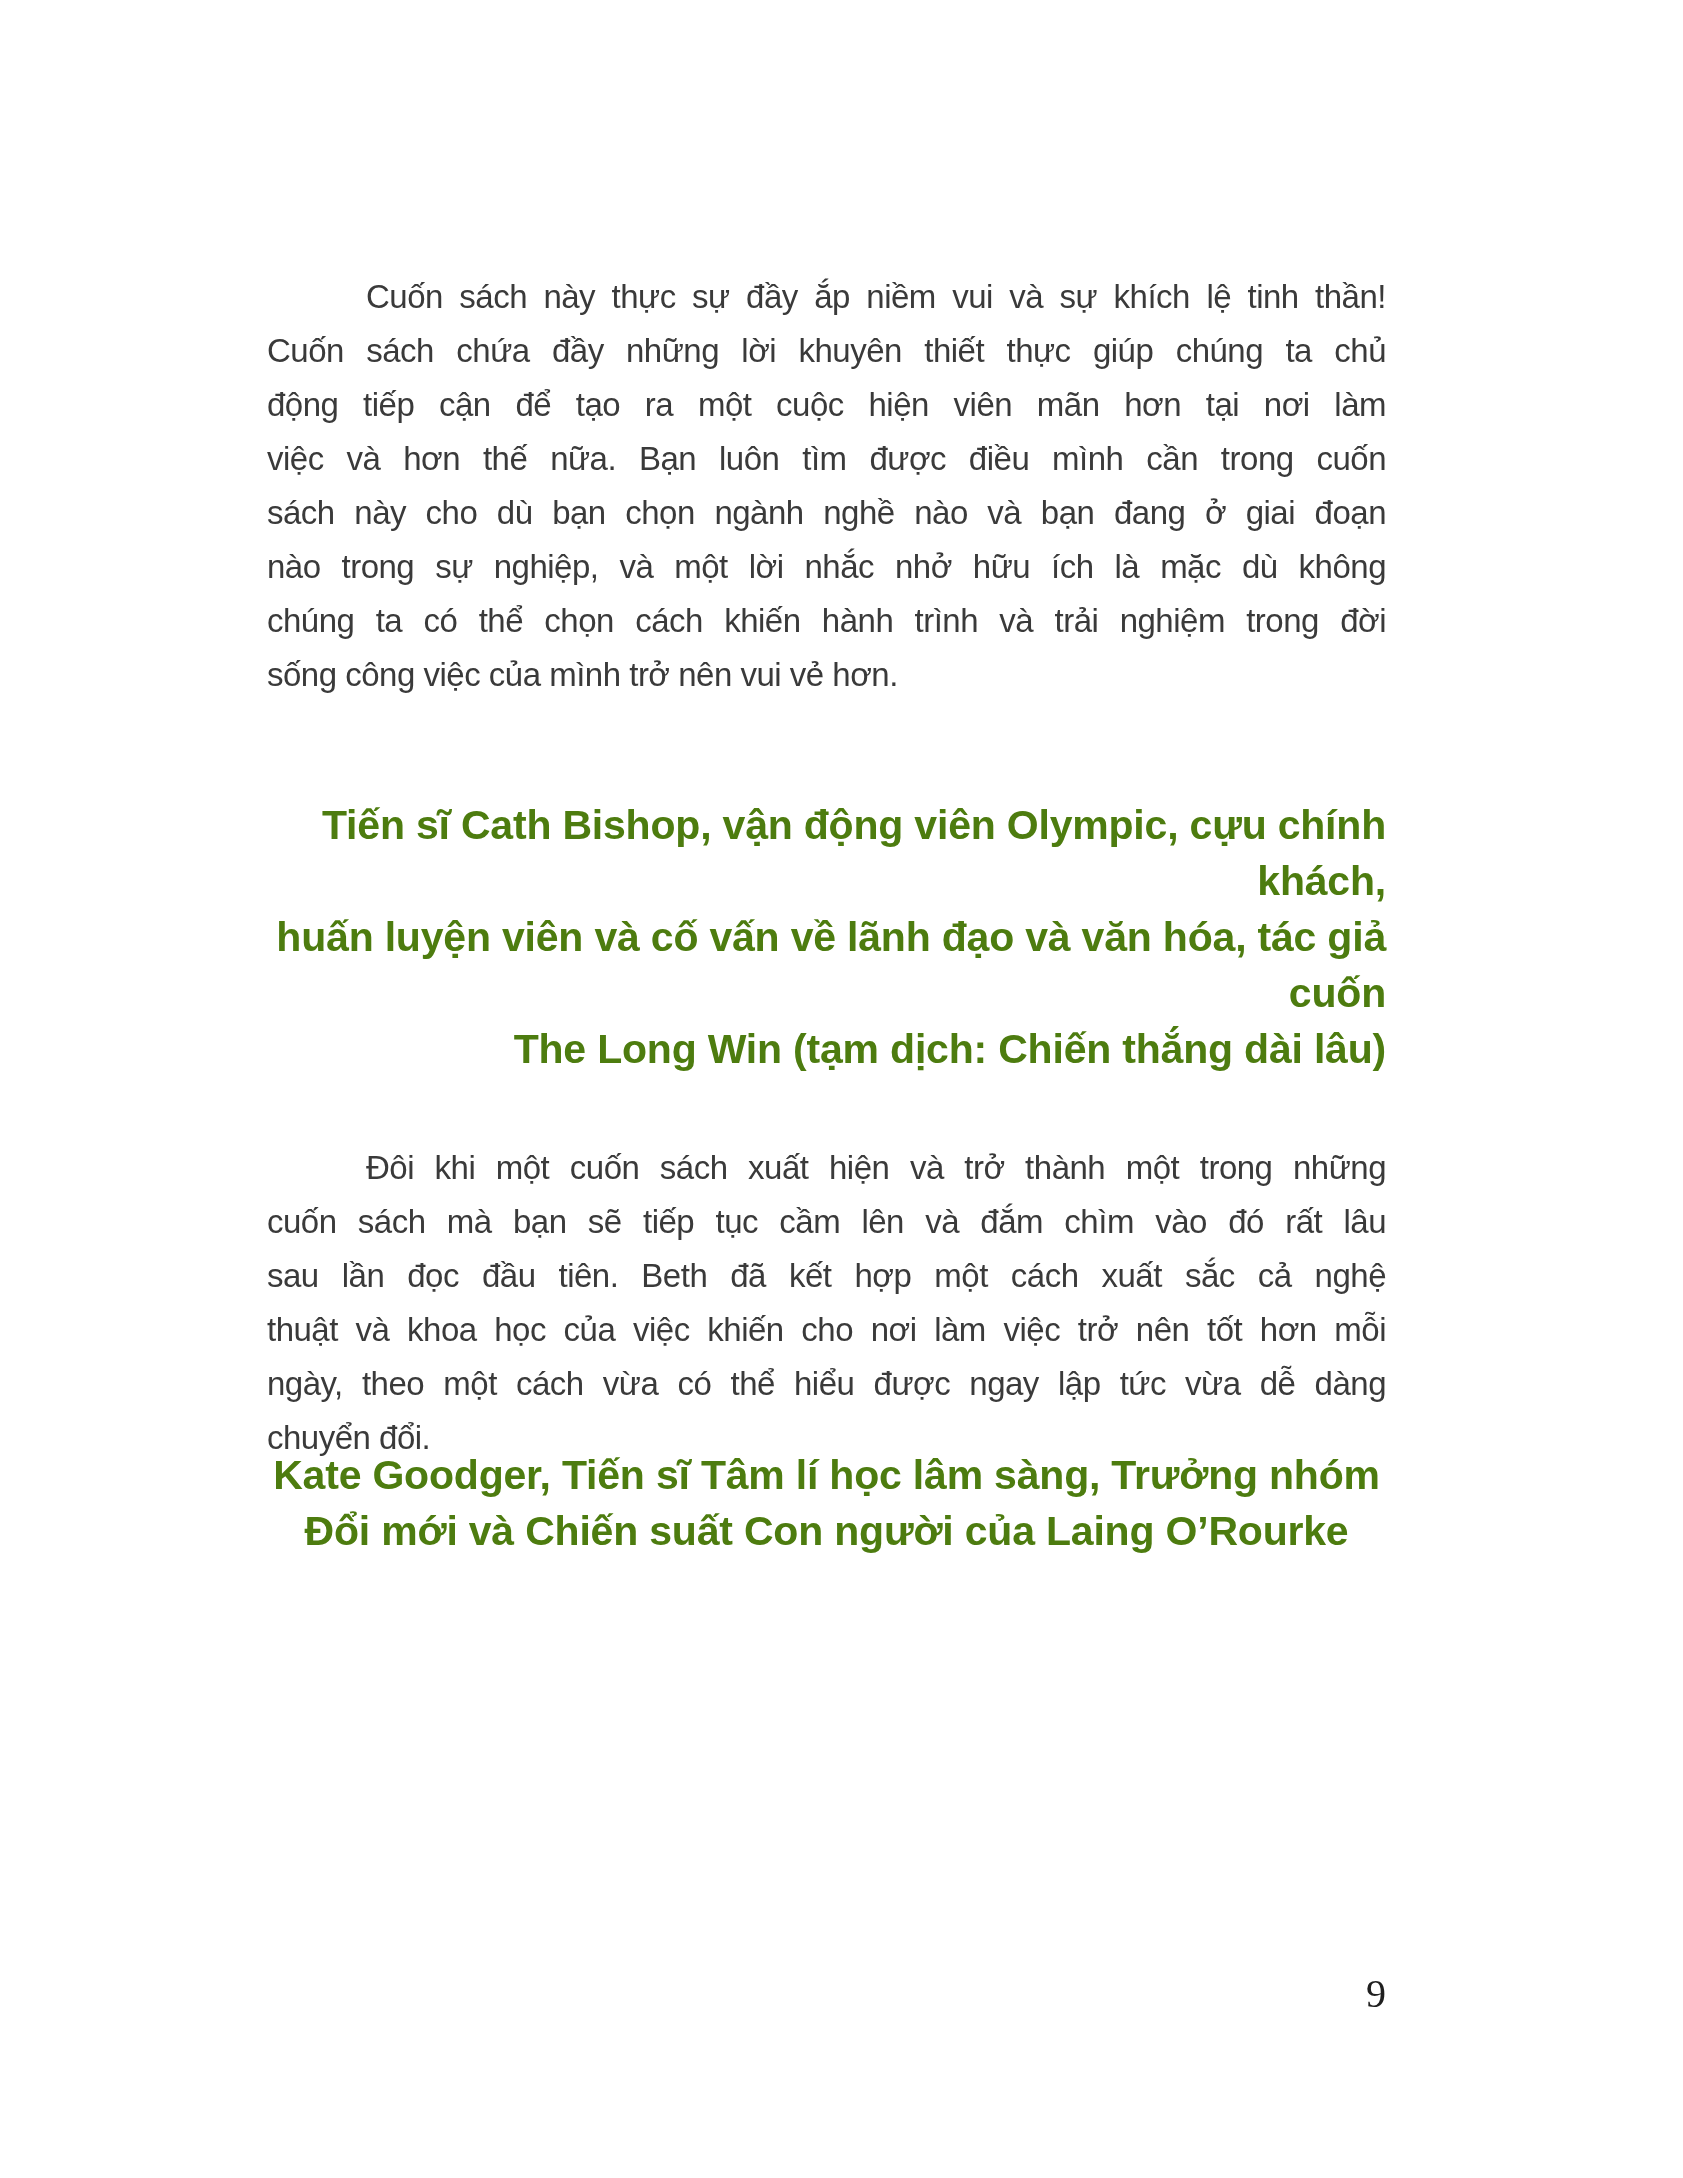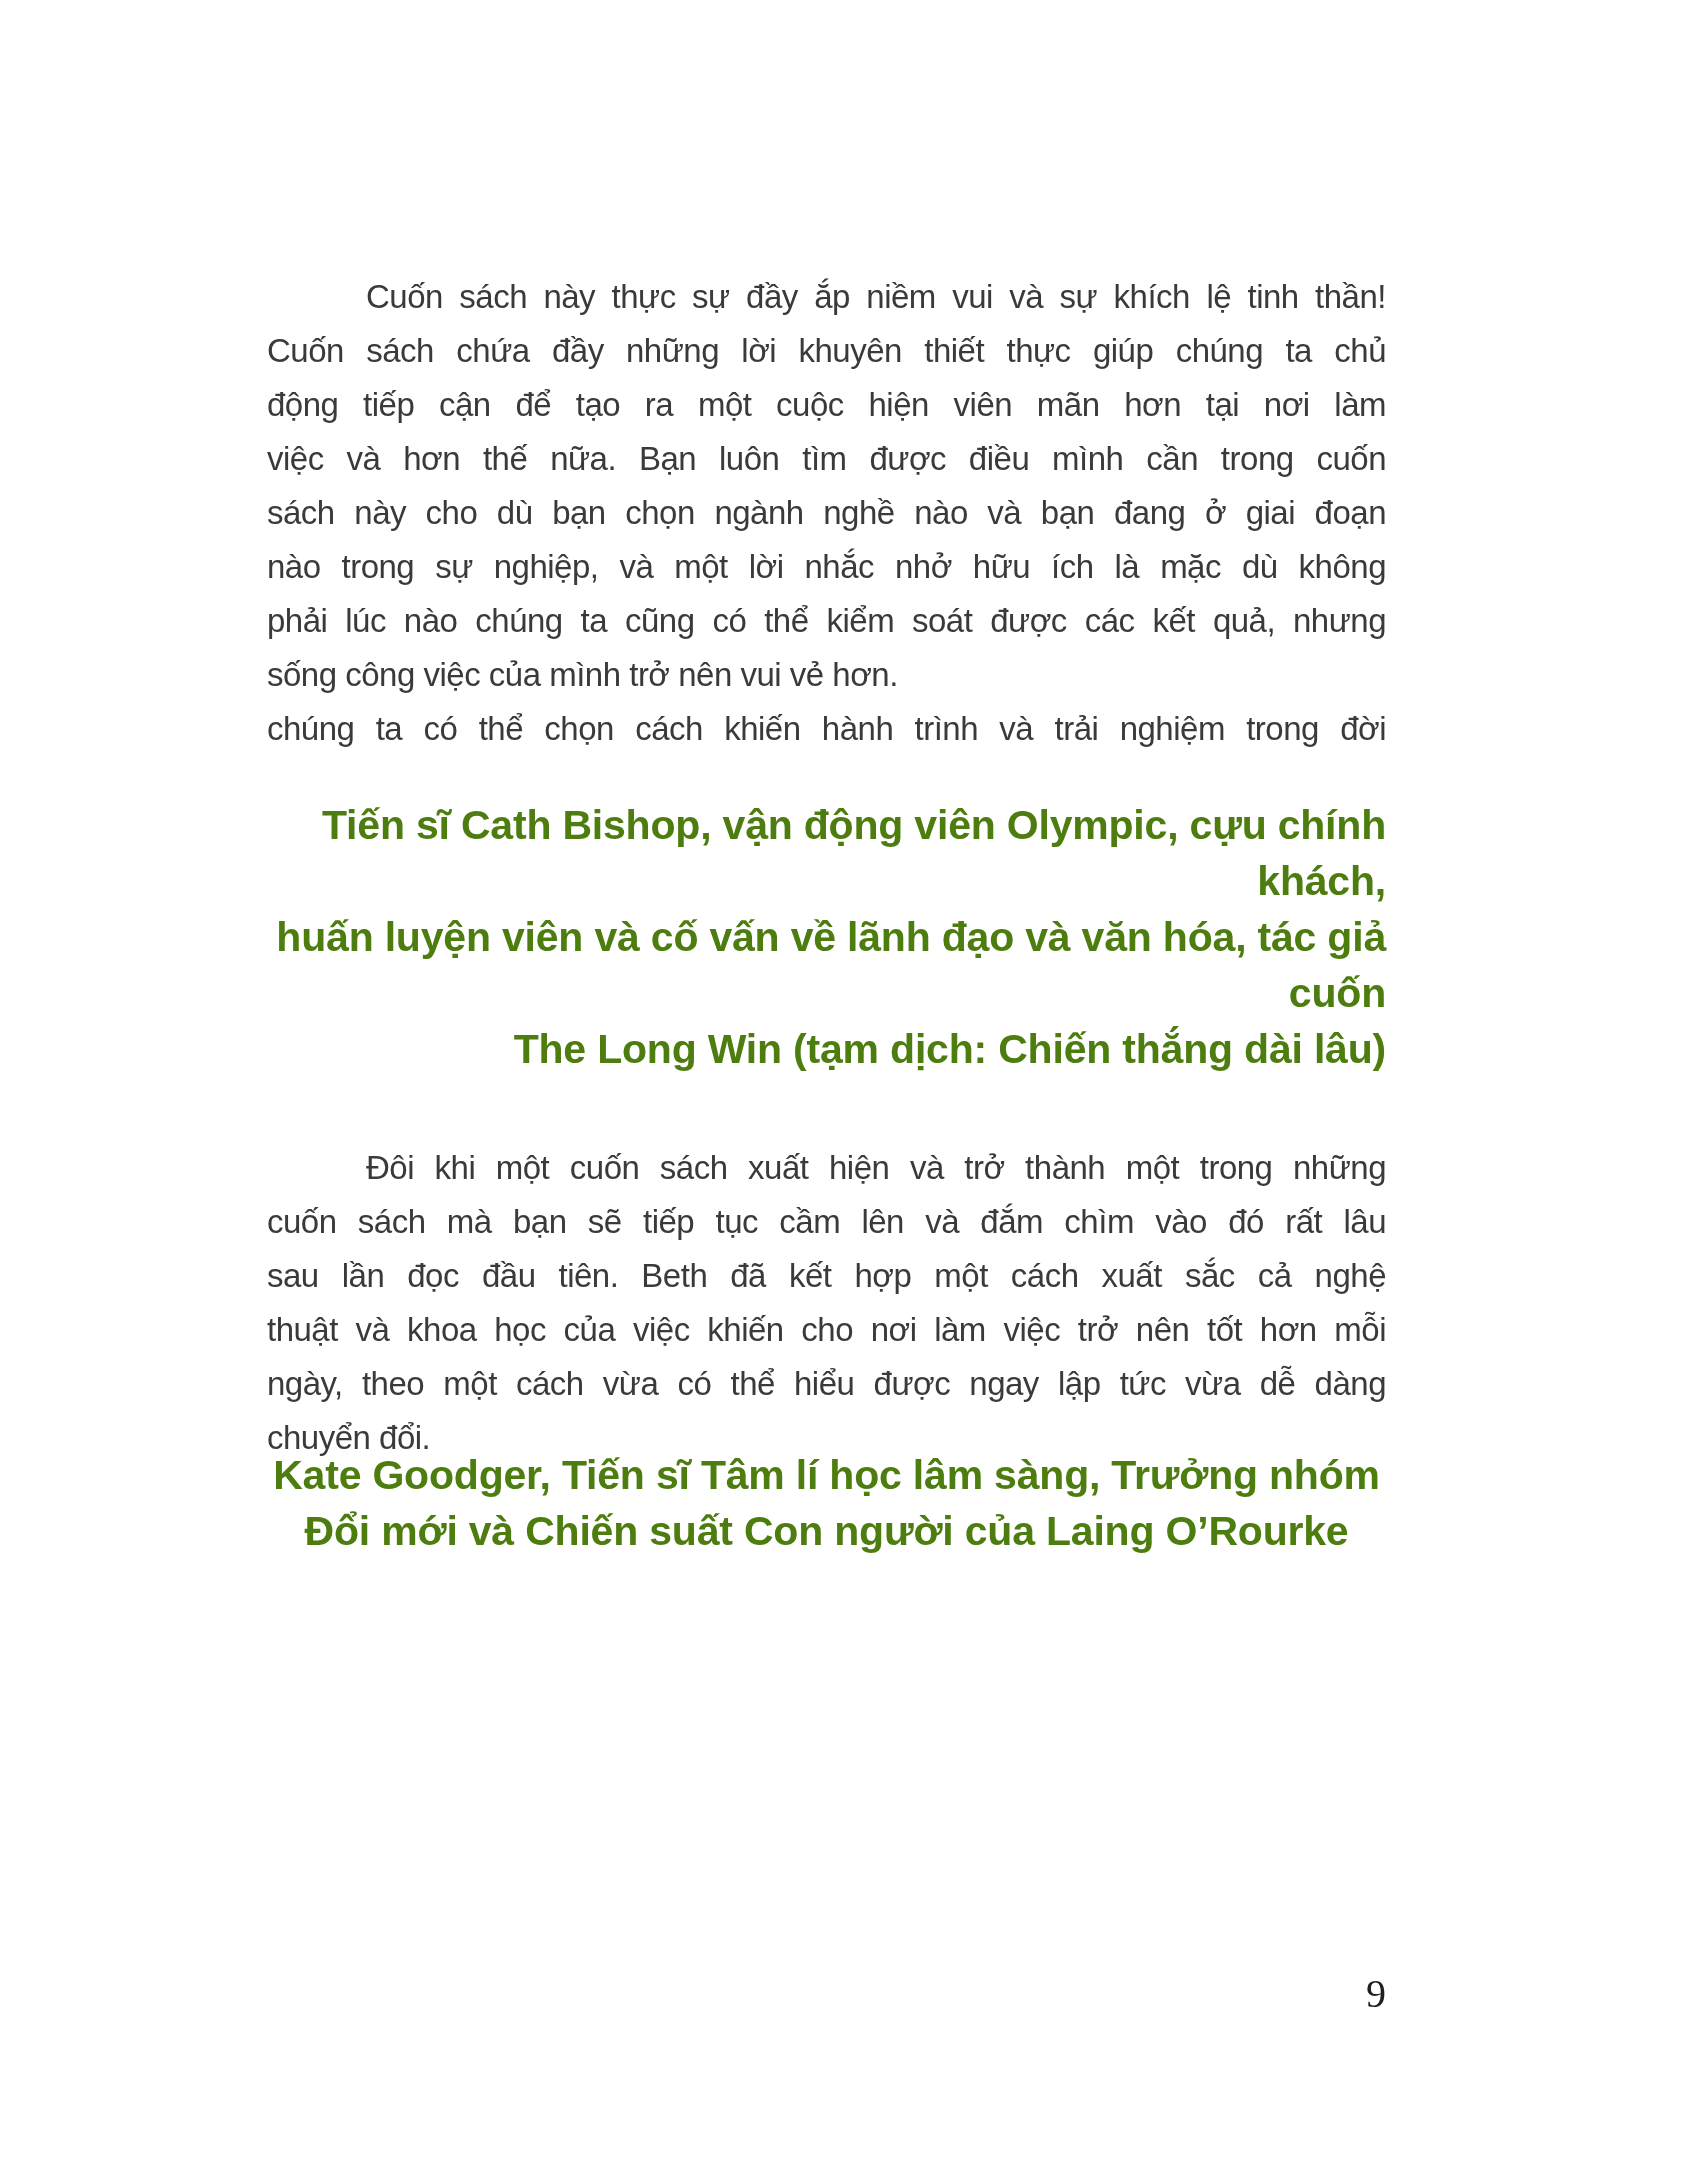--- a/index.html
+++ b/index.html
@@ -60,23 +60,22 @@
 
 <div class="page">
 
   <div class="block quote q1">
     <div class="qline first">Cuốn sách này thực sự đầy ắp niềm vui và sự khích lệ tinh thần!</div>
     <div class="qline">Cuốn sách chứa đầy những lời khuyên thiết thực giúp chúng ta chủ</div>
     <div class="qline">động tiếp cận để tạo ra một cuộc hiện viên mãn hơn tại nơi làm</div>
     <div class="qline">việc và hơn thế nữa. Bạn luôn tìm được điều mình cần trong cuốn</div>
     <div class="qline">sách này cho dù bạn chọn ngành nghề nào và bạn đang ở giai đoạn</div>
     <div class="qline">nào trong sự nghiệp, và một lời nhắc nhở hữu ích là mặc dù không</div>
-    <div class="qline">phải lúc nào chúng ta cũng có thể kiểm soát được các kết quả, nhưng</div>
+    <div class="qline">chúng ta có thể chọn cách khiến hành trình và trải nghiệm trong đời</div>
     <div class="qline last">sống công việc của mình trở nên vui vẻ hơn.</div>
-    <div class="qline">chúng ta có thể chọn cách khiến hành trình và trải nghiệm trong đời</div>
   </div>
 
   <div class="block attribution a1">
     <div>Tiến sĩ Cath Bishop, vận động viên Olympic, cựu chính khách,</div>
     <div>huấn luyện viên và cố vấn về lãnh đạo và văn hóa, tác giả cuốn</div>
     <div><span class="it">The Long Win</span><span> (tạm dịch: </span><span class="it">Chiến thắng dài lâu</span><span>)</span></div>
   </div>
 
   <div class="block quote q2">
     <div class="qline first">Đôi khi một cuốn sách xuất hiện và trở thành một trong những</div>

